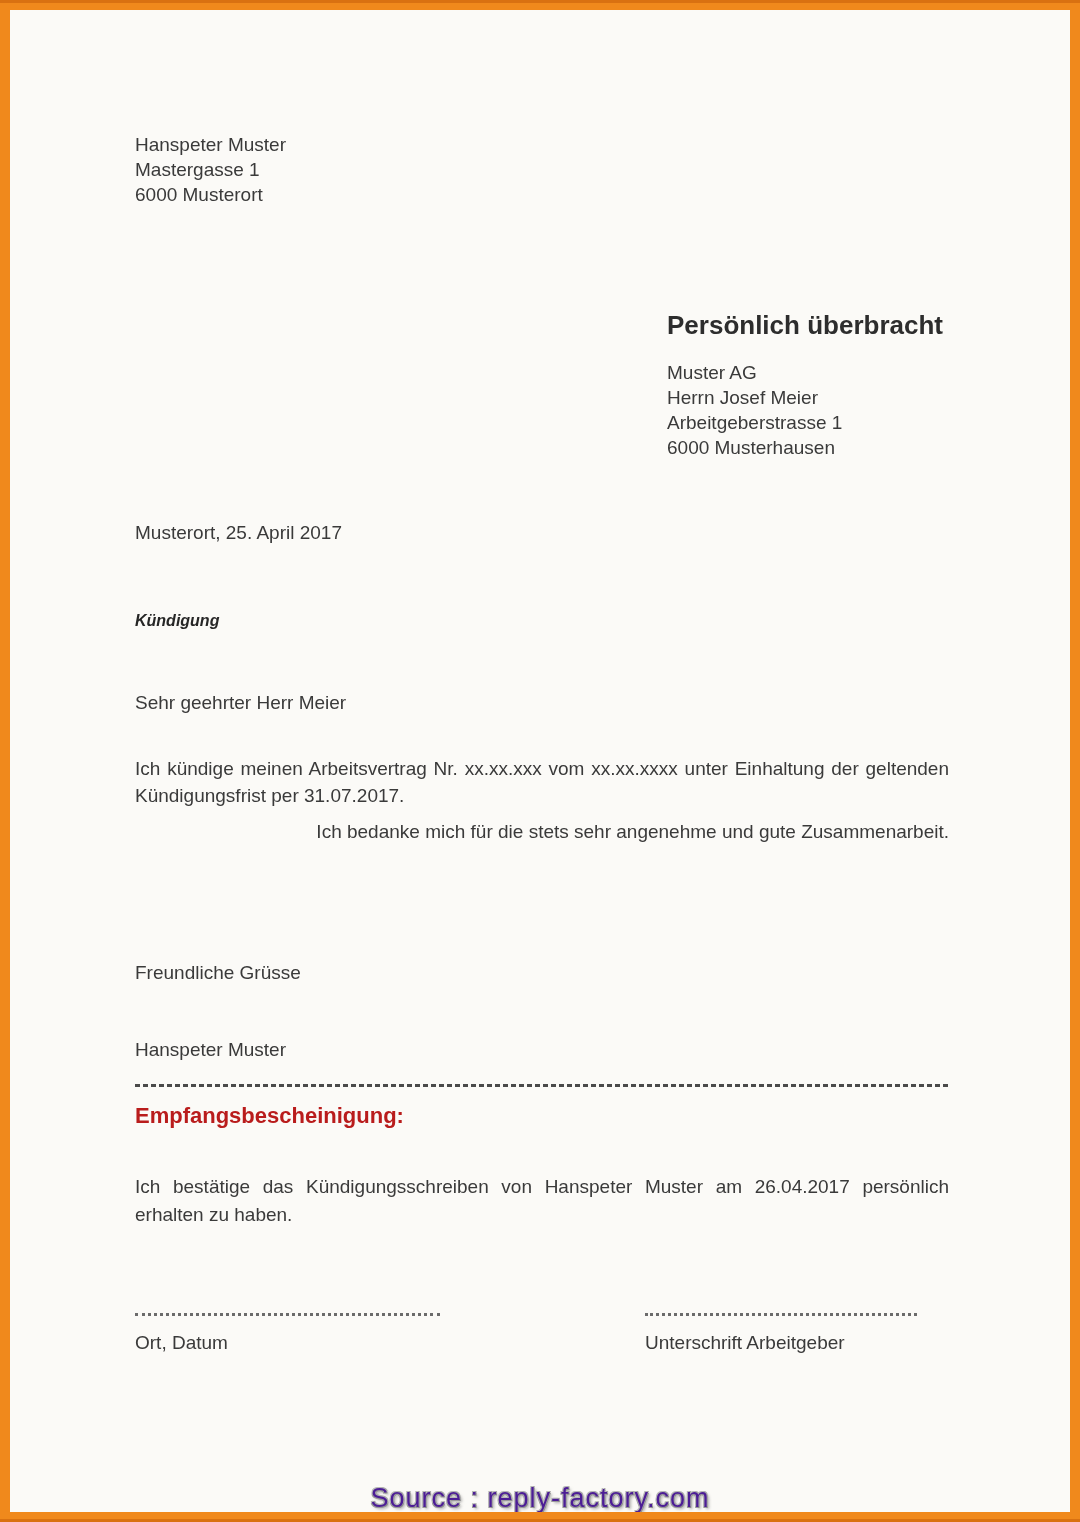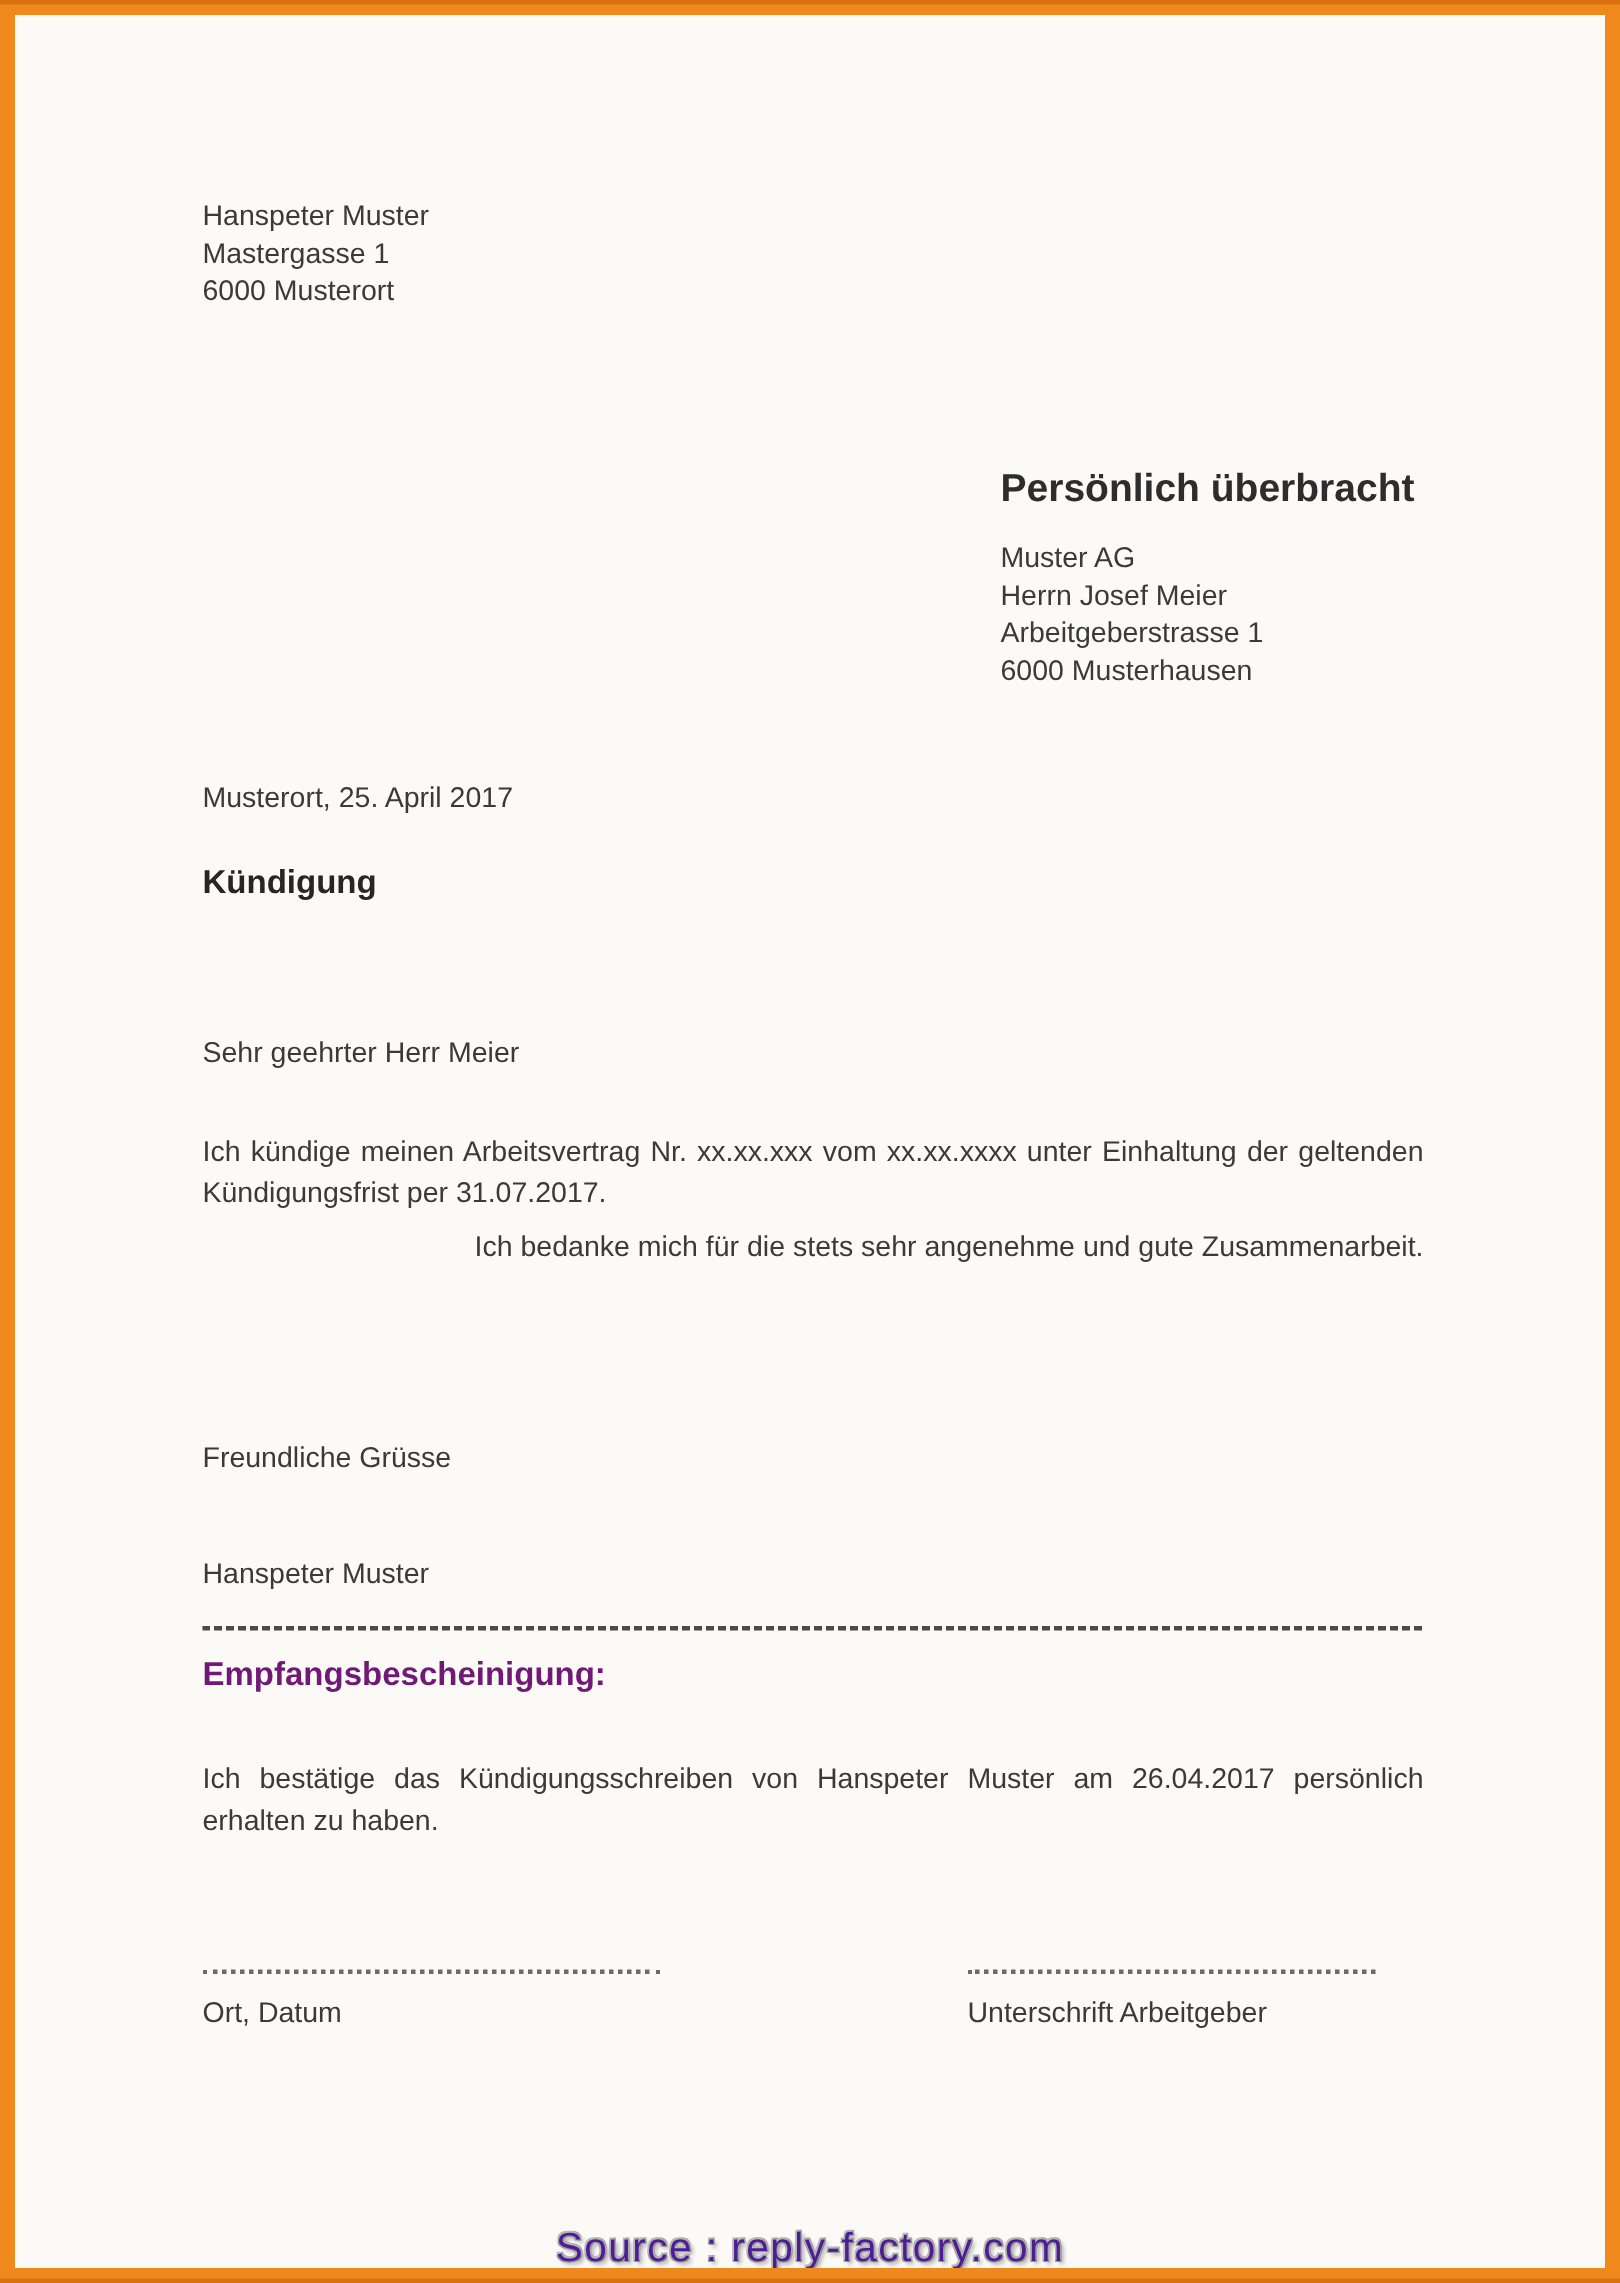--- a/index.html
+++ b/index.html
@@ -29,22 +29,22 @@
   .block { position: absolute; font-size: 19px; line-height: 25px; }
 
   .sender-block   { left: 125px; top: 122px; }
   .right-block    { left: 657px; top: 303px; }
   .delivery-note  { font-weight: 700; color: #2d2d2d; margin: 0 0 22px 0; font-size: 26px; }
   .addr-line      { display: block; }
 
   .date-line      { left: 125px; top: 510px; }
 
   .subject {
-    left: 125px; top: 564px;
-    font-size: 22px; font-weight: 700; color: #262626; line-height: 28px;
+    left: 125px; top: 597px;
+    font-size: 16px; font-weight: 700; color: #262626; line-height: 28px; font-style: italic;
   }
 
   .salutation { left: 125px; top: 680px; }
 
   .body-block { left: 125px; top: 745px; width: 814px; }
   .body-block p {
     margin: 0 0 9px 0;
     font-size: 19px;
     line-height: 27px;
     text-align: justify;
@@ -58,21 +58,21 @@
     position: absolute;
     left: 125px; top: 1074px;
     width: 814px; height: 3px;
     background: repeating-linear-gradient(to right,
       #4a4a4a 0px, #4a4a4a 5px,
       rgba(0,0,0,0) 5px, rgba(0,0,0,0) 8px);
   }
 
   .receipt-heading {
     left: 125px; top: 1092px;
-    font-size: 22px; font-weight: 700; color: #701a75; line-height: 28px;
+    font-size: 22px; font-weight: 700; color: #b91c1c; line-height: 28px;
   }
 
   .confirmation {
     left: 125px; top: 1163px; width: 814px;
     font-size: 19px; line-height: 28px;
     text-align: justify;
   }
 
   .sig-slot { position: absolute; top: 1288px; }
   .sig-slot.left  { left: 125px; width: 305px; }

